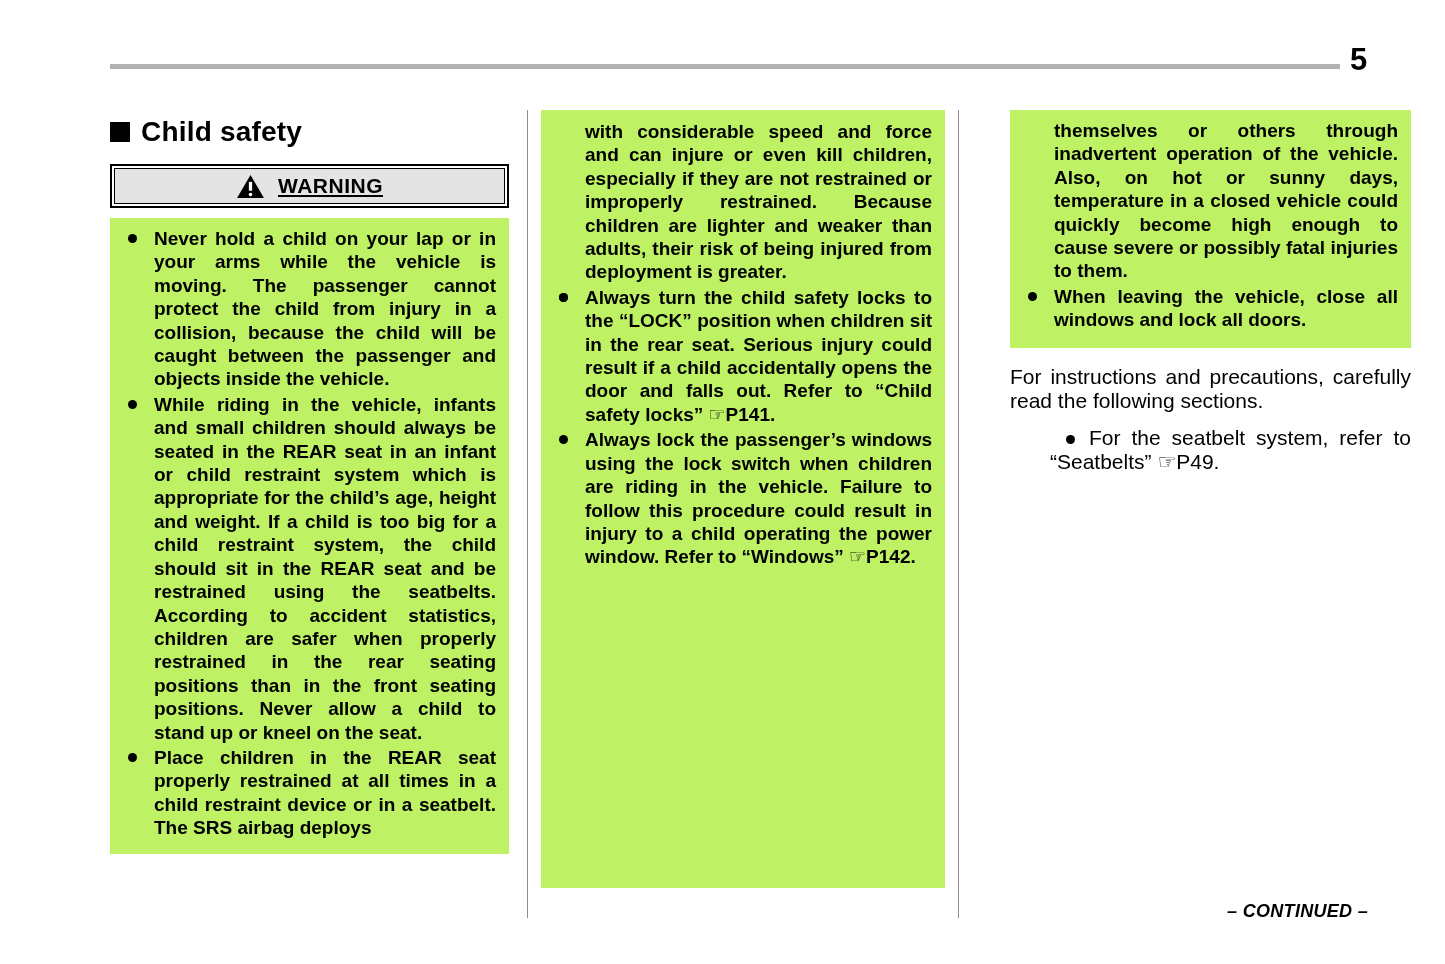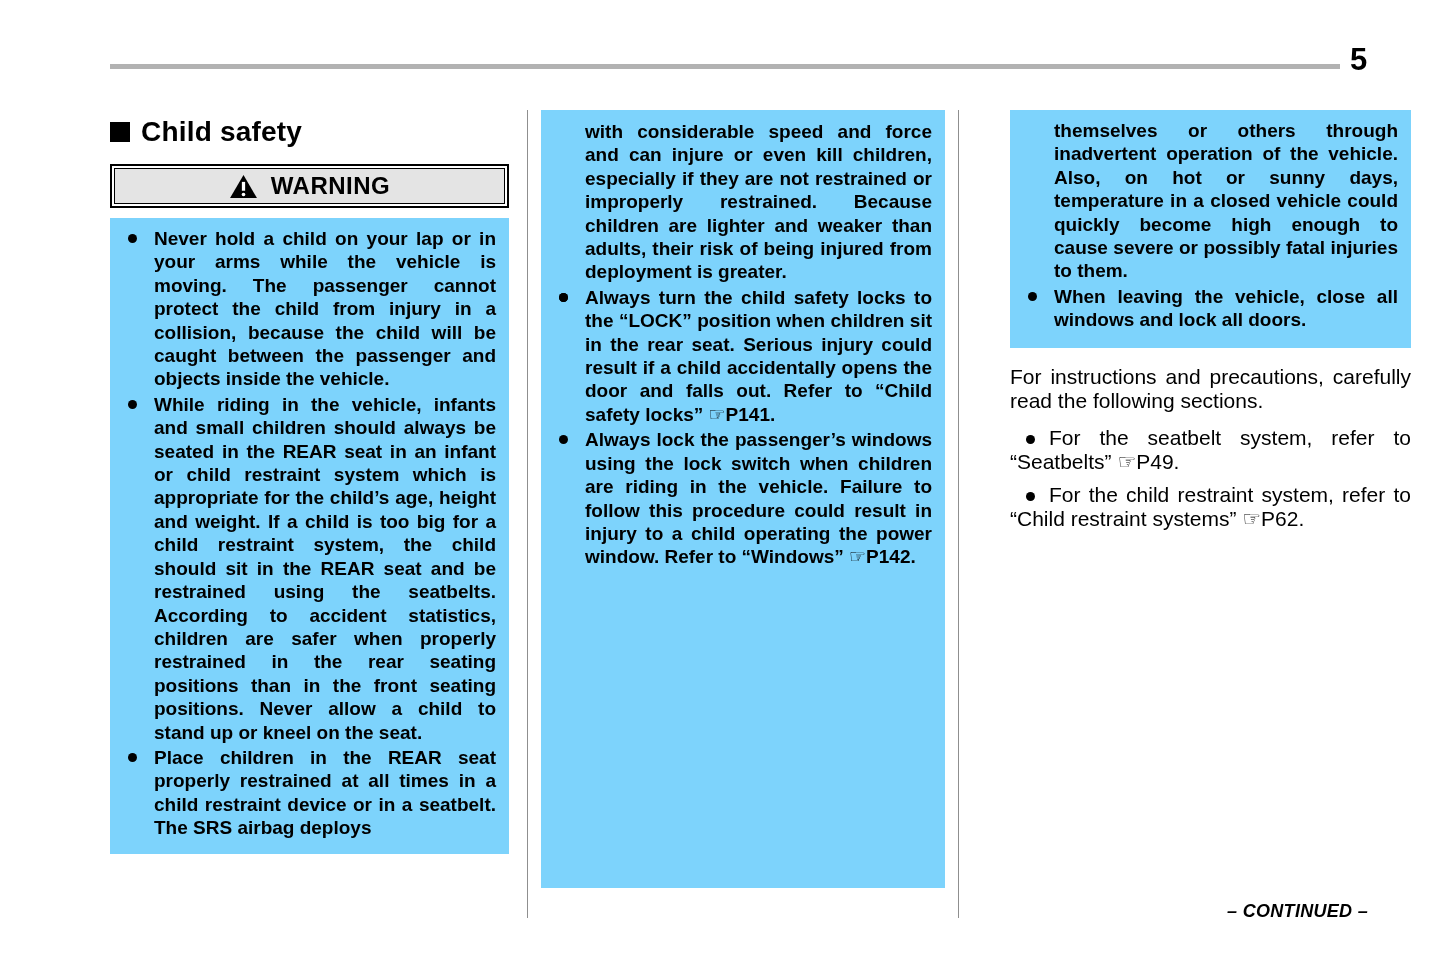--- a/index.html
+++ b/index.html
@@ -47,24 +47,24 @@
     background:#fff;
     margin:0 0 10px 0;
   }
   .warning-inner {
     border:1px solid #000;
     background:#e4e4e4;
     height:36px;
     display:flex; align-items:center; justify-content:center; gap:13px;
   }
   .warn-tri { width:29px; height:25px; display:block; }
-  .warning-label { font-size:24px; font-weight:bold; letter-spacing:0.5px; }
+  .warning-label { font-size:21px; font-weight:bold; letter-spacing:0.5px;text-decoration:underline; }
 
   .gray {
-    background:#7dd3fc;
+    background:#bef264;
     padding:9px 13px 12px 6px;
   }
   #col2 .gray { min-height:778px; padding-top:10px; }
   #col3 .gray-top { min-height:238px; }
 
   .gray p {
     font-size:19px; font-weight:bold;
     line-height:23.4px;
     text-align:justify;
     margin:0 0 2px 0;
@@ -77,21 +77,21 @@
     width:9px; height:9px; border-radius:50%; background:#000;
   }
 
   .outro { margin-top:17px; }
   .outro p {
     font-size:21px; font-weight:normal;
     line-height:24px;
     text-align:justify;
     margin:0 0 13px 0;
   }
-  .outro p.ref { text-indent:16px; margin-bottom:9px; }
+  .outro p.ref { text-indent:16px; margin-bottom:9px;margin-left:40px; }
   .dot-inline {
     display:inline-block; width:9px; height:9px; border-radius:50%;
     background:#000; margin-right:14px; vertical-align:1px;
   }
 
   .continued {
     position:absolute; left:1000px; top:901px; width:368px;
     text-align:right;
     font-size:18px; font-weight:bold; font-style:italic;
     letter-spacing:0.3px;
@@ -168,19 +168,16 @@
       <span class="dot"></span>
       <span>When leaving the vehicle, close all windows and lock all doors.</span>
     </p>
   </div>
 
   <div class="outro">
     <p class="intro">For instructions and precautions, carefully read the following sections.</p>
     <p class="ref">
       <span class="dot-inline"></span><span>For the seatbelt system, refer to “Seatbelts” ☞P49.</span>
     </p>
-    <p class="ref">
-      <span class="dot-inline"></span><span>For the child restraint system, refer to “Child restraint systems” ☞P62.</span>
-    </p>
   </div>
 </div>
 
 <div class="continued">– CONTINUED –</div>
 
 </body></html>

